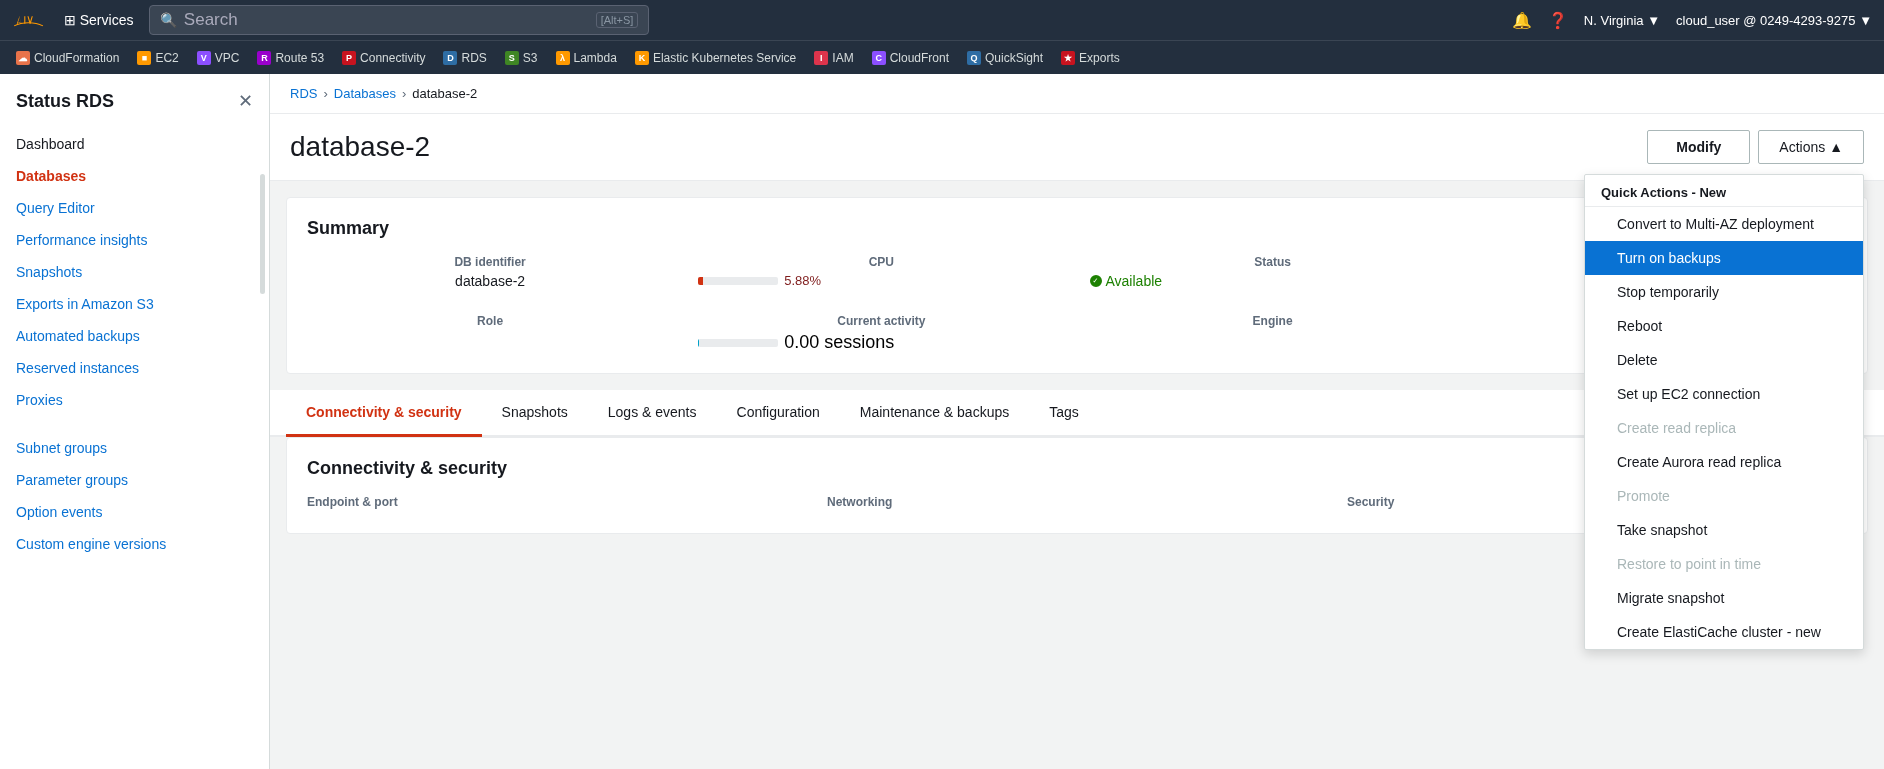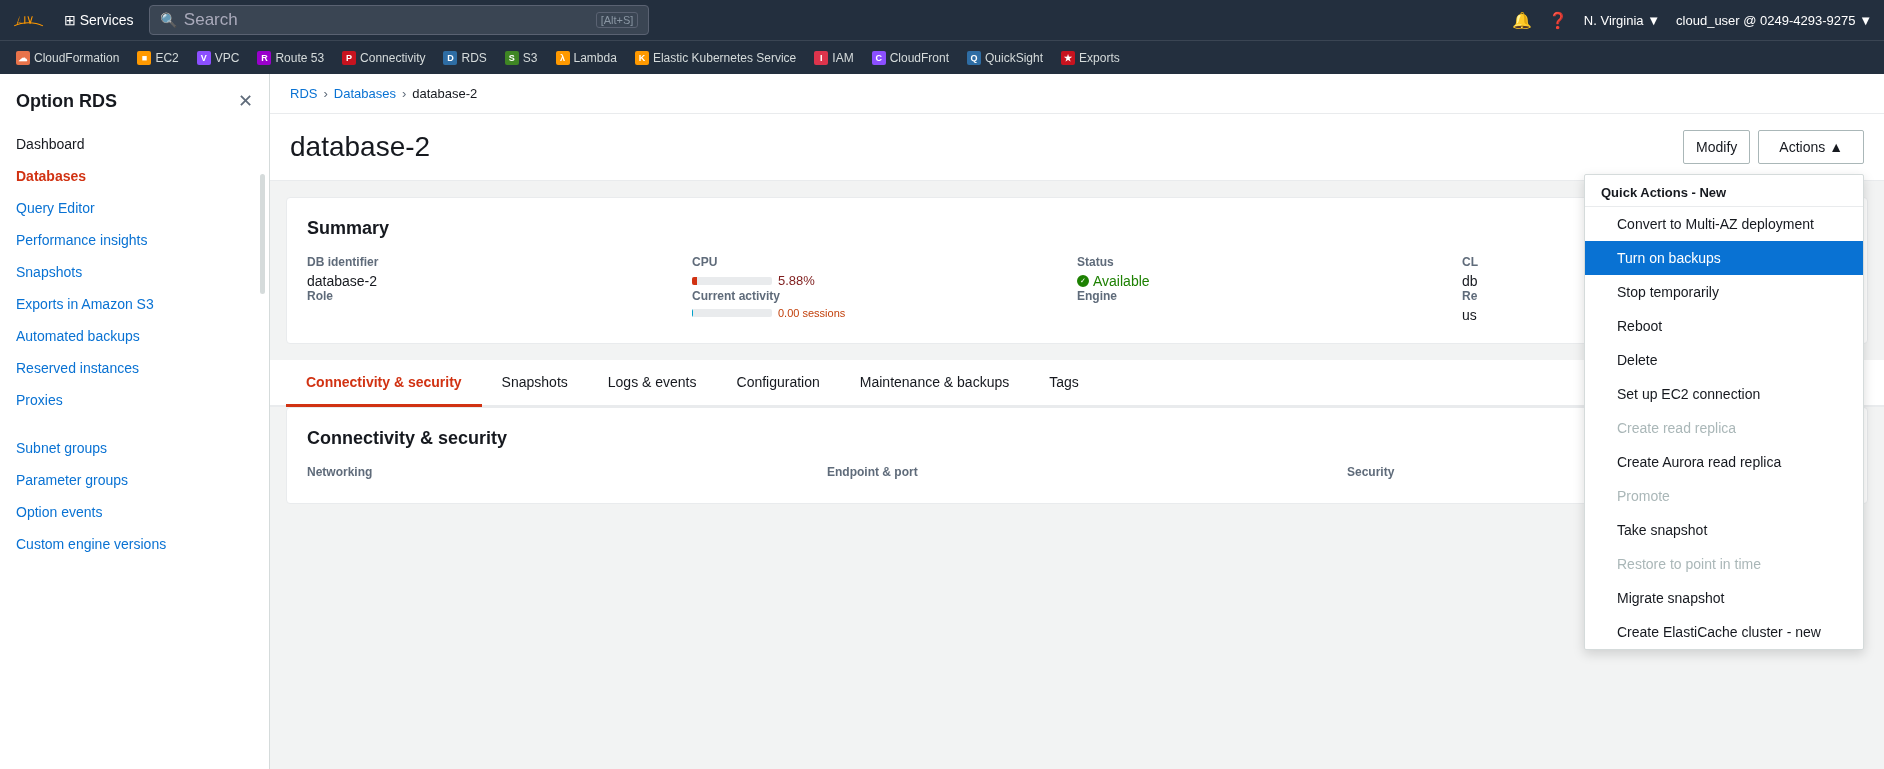--- a/index.html
+++ b/index.html
@@ -65,22 +65,22 @@
     .breadcrumb-link { color: #0972d3; cursor: pointer; text-decoration: none; }
     .breadcrumb-sep { color: #5f6b7a; }
     .breadcrumb-current { color: #16191f; }
 
     
     .page-header { background: #fff; padding: 16px 20px 0; border-bottom: 1px solid #e9ebed; }
     .page-header-top { display: flex; align-items: center; justify-content: space-between; margin-bottom: 16px; }
     .page-title { font-size: 28px; font-weight: 300; color: #16191f; }
     .page-actions { display: flex; gap: 8px; position: relative; }
     .btn-modify {
-      padding: 8px 12px; background: #fff; border: 1px solid #aab7b8; border-radius: 2px;
-      cursor: pointer; font-size: 14px; color: #16191f; font-weight: 400;
+      padding: 8px 28px; background: #fff; border: 1px solid #aab7b8; border-radius: 2px;
+      cursor: pointer; font-size: 14px; color: #16191f; font-weight: 700;
     }
     .btn-actions {
       padding: 8px 20px; background: #fff; border: 1px solid #aab7b8; border-radius: 2px;
       cursor: pointer; font-size: 14px; color: #16191f; font-weight: 500; display: flex; align-items: center; gap: 4px;
     }
 
     
     .dropdown-menu {
       position: absolute; top: 44px; right: 0; background: #fff; border: 1px solid #d5dbdb;
       border-radius: 2px; box-shadow: 0 4px 12px rgba(0,0,0,0.15); z-index: 1000; min-width: 280px;
@@ -90,34 +90,34 @@
     }
     .dropdown-item {
       padding: 9px 32px; font-size: 14px; color: #16191f; cursor: pointer; display: block;
     }
     .dropdown-item.highlighted { background: #0972d3; color: #fff; }
     .dropdown-item.disabled { color: #aab7b8; cursor: default; }
 
     
     .summary-card { background: #fff; margin: 16px; border: 1px solid #e9ebed; border-radius: 4px; padding: 20px; }
     .summary-title { font-size: 18px; font-weight: 700; margin-bottom: 16px; color: #16191f; }
-    .summary-grid { display: grid; grid-template-columns: 1fr 1fr 1fr 1fr; gap: 0; }
+    .summary-grid { display: grid; grid-template-columns: 1fr 1fr 1fr 1fr; gap: 25px; text-align: center; }
     .summary-field label { font-size: 12px; color: #5f6b7a; font-weight: 600; display: block; margin-bottom: 4px; }
     .summary-field .value { font-size: 14px; color: #16191f; }
     .cpu-bar { display: flex; align-items: center; gap: 6px; }
     .cpu-bar-track { width: 80px; height: 8px; background: #e9ebed; border-radius: 2px; overflow: hidden; }
     .cpu-bar-fill { height: 100%; background: #d13212; }
     .cpu-text { font-size: 13px; color: #7f1d1d; }
     .status-available { color: #1d8102; display: flex; align-items: center; gap: 4px; }
     .status-dot { width: 12px; height: 12px; border-radius: 50%; background: #1d8102; border: 2px solid #1d8102; display: inline-flex; align-items: center; justify-content: center; }
     .status-dot::after { content: '✓'; color: #fff; font-size: 7px; }
     .activity-bar { display: flex; align-items: center; gap: 6px; }
     .activity-bar-track { width: 80px; height: 8px; background: #e9ebed; border-radius: 2px; overflow: hidden; }
     .activity-bar-fill { height: 100%; background: #00a1c9; width: 1px; }
-    .activity-text { color: #c2410c; font-size: 11px; }
+    .activity-text { color: #000000; font-size: 18px; }
 
     
     .tabs-bar { background: #fff; padding: 0 16px; border-bottom: 2px solid #e9ebed; display: flex; gap: 0; margin-top: 0; }
     .tab {
       padding: 14px 20px; font-size: 14px; cursor: pointer; color: #16191f;
       border-bottom: 3px solid transparent; margin-bottom: -2px;
     }
     .tab.active { color: #d13212; border-bottom-color: #d13212; font-weight: 600; }
 
     
@@ -205,21 +205,21 @@
   <div class="bookmark-item">
     <span class="bm-icon" style="background:#c7131f;color:#fff;">★</span>
     <span>Exports</span>
   </div>
 </div>
 
 <div class="main-layout">
 
   <div class="sidebar">
     <div class="sidebar-header">
-      <span class="sidebar-title">Option RDS</span>
+      <span class="sidebar-title">Status RDS</span>
       <button class="sidebar-close">✕</button>
     </div>
     <div class="sidebar-nav">
       <a class="sidebar-nav-item plain">Dashboard</a>
       <a class="sidebar-nav-item active">Databases</a>
       <a class="sidebar-nav-item">Query Editor</a>
       <a class="sidebar-nav-item">Performance insights</a>
       <a class="sidebar-nav-item">Snapshots</a>
       <a class="sidebar-nav-item">Exports in Amazon S3</a>
       <a class="sidebar-nav-item">Automated backups</a>
@@ -328,24 +328,24 @@
       <div class="tab">Logs &amp; events</div>
       <div class="tab">Configuration</div>
       <div class="tab">Maintenance &amp; backups</div>
       <div class="tab">Tags</div>
     </div>
 
     <div class="section-card">
       <div class="section-title">Connectivity &amp; security</div>
       <div class="section-grid">
         <div class="section-field">
+          <label>Endpoint &amp; port</label>
+        </div>
+        <div class="section-field">
           <label>Networking</label>
-        </div>
-        <div class="section-field">
-          <label>Endpoint &amp; port</label>
         </div>
         <div class="section-field">
           <label>Security</label>
         </div>
       </div>
     </div>
 
   </div>
 </div>
 

